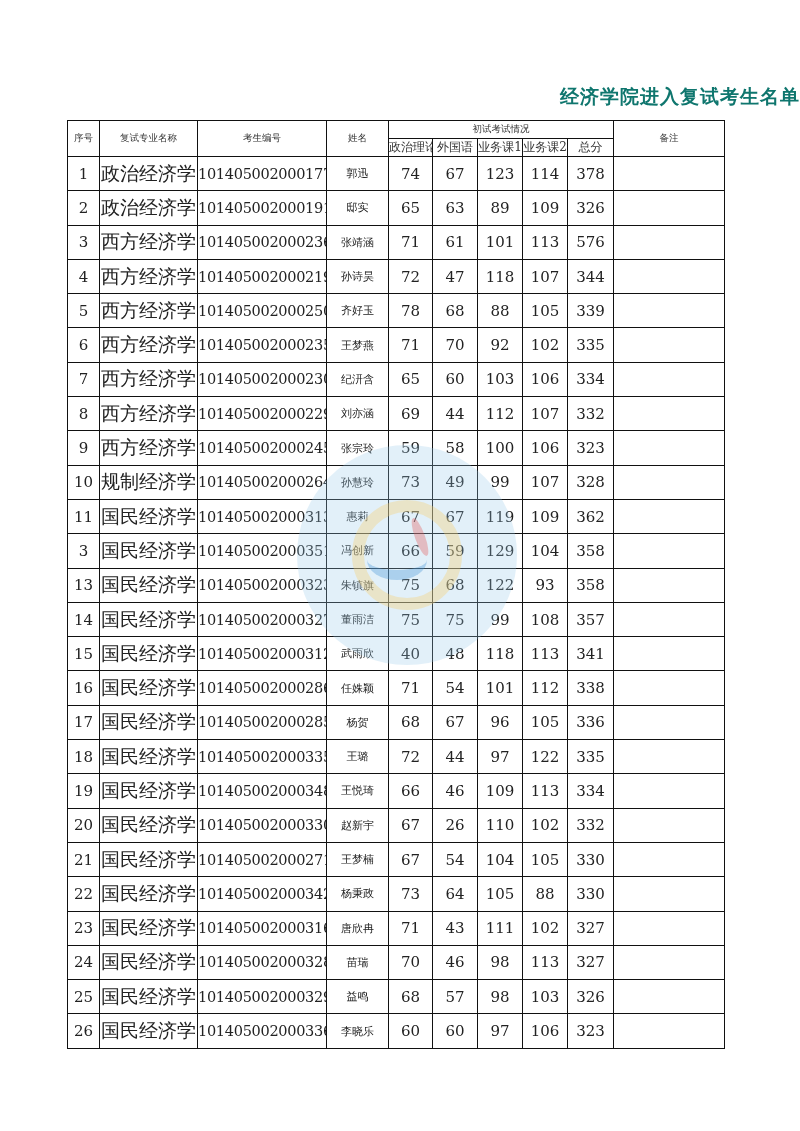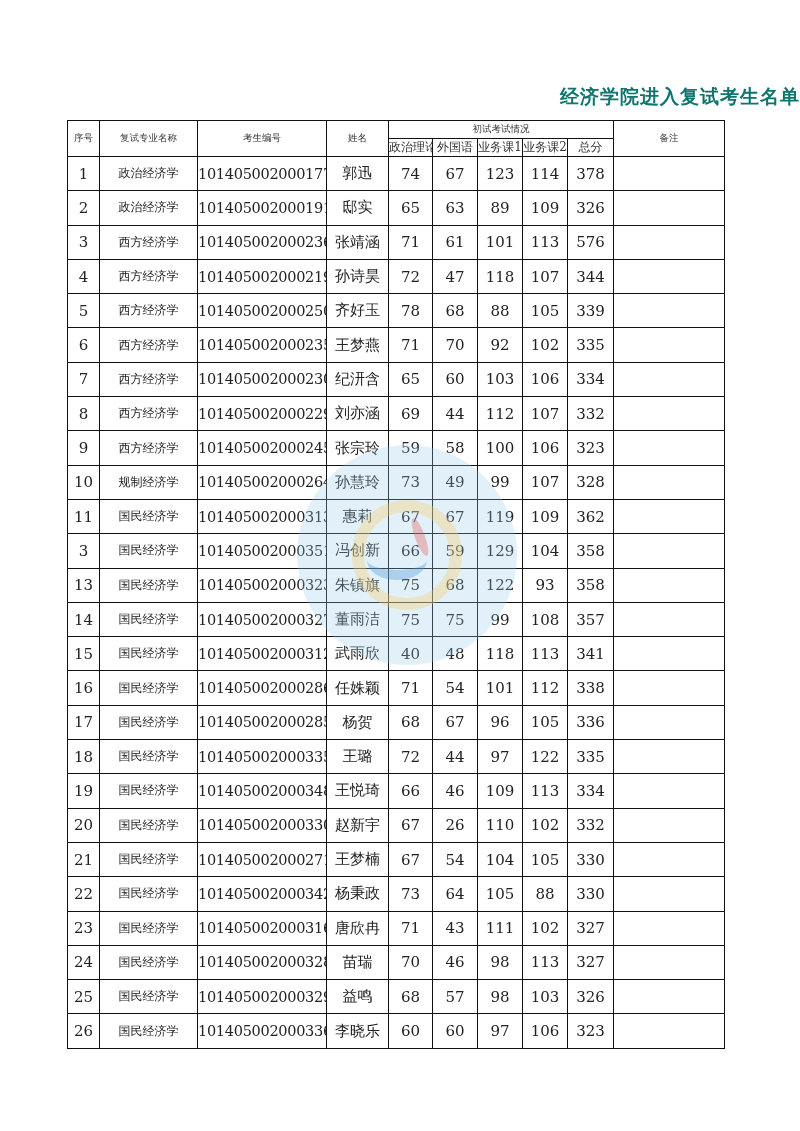--- a/index.html
+++ b/index.html
@@ -8,23 +8,23 @@
   .title { position: absolute; left: 0; top: 84px; width: 800px; text-align: right;
            font-size: 19px; letter-spacing: 1px; color: #0f766e; font-weight: bold; }
   table.roster { position: absolute; left: 67px; top: 120px; border-collapse: collapse;
                  table-layout: fixed; width: 657px; }
   table.roster td, table.roster th { border: 1.5px solid #111; padding: 0; text-align: center;
                  vertical-align: middle; overflow: hidden; white-space: nowrap; }
   th { font-weight: normal; font-size: 9.5px; color: #333; }
   th.h1 { height: 17px; }
   th.h2 { height: 13px; font-size: 12px; margin-top: 42px; }
   td { height: 33.3px; font-size: 15px; color: #222; }
-  td.major { font-size: 12px; }
+  td.major { font-size: 19px; }
   td.cid { font-size: 14.5px; letter-spacing: -0.3px; }
-  td.name { font-size: 15px; }
+  td.name { font-size: 11px; }
   .wm { position: absolute; left: 297px; top: 445px; width: 220px; height: 220px;
         border-radius: 50%; background: rgba(150,200,235,0.28); pointer-events: none; }
   .wm .ring { position: absolute; left: 55px; top: 55px; width: 110px; height: 110px;
         border-radius: 50%; border: 12px solid rgba(245,205,110,0.35); box-sizing: border-box; }
   .wm .swirl-blue { position: absolute; left: 70px; top: 95px; width: 60px; height: 40px;
         border-radius: 50%; border-bottom: 10px solid rgba(70,150,215,0.35); box-sizing: border-box; }
   .wm .swirl-red { position: absolute; left: 118px; top: 72px; width: 10px; height: 40px;
         border-radius: 50%; background: rgba(225,90,90,0.35); transform: rotate(-20deg); }
 </style>
 </head>

